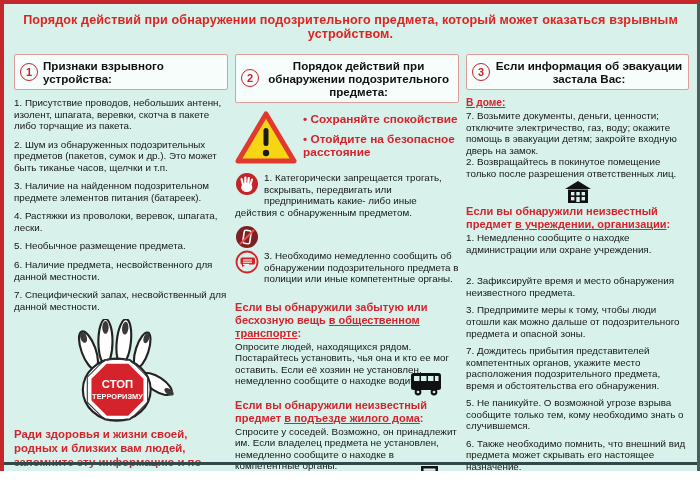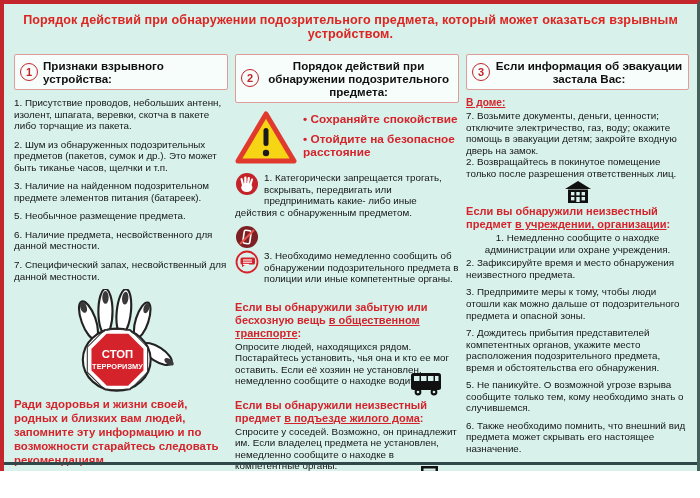--- a/index.html
+++ b/index.html
@@ -60,20 +60,21 @@
 
     <div class="col col1">
       <div class="hdr-box">
         <span class="num-circle">1</span>
         <span class="hdr-text" style="text-align:left;">Признаки взрывного устройства:</span>
       </div>
       <div class="body-text">
         <p class="item">1. Присутствие проводов, небольших антенн, изолент, шпагата, веревки, скотча в пакете либо торчащие из пакета.</p>
         <p class="item">2. Шум из обнаруженных  подозрительных предметов (пакетов, сумок и др.). Это может быть тиканье часов, щелчки и т.п.</p>
         <p class="item">3. Наличие на найденном подозрительном предмете элементов питания (батареек).</p>
+        <p class="item">4. Растяжки из проволоки, веревок, шпагата, лески.</p>
         <p class="item">5. Необычное размещение  предмета.</p>
         <p class="item">6. Наличие предмета, несвойственного для данной местности.</p>
         <p class="item">7. Специфический запах, несвойственный для данной местности.</p>
       </div>
 
       <div class="hand-wrap">
         <svg width="128" height="106" viewBox="0 0 160 150" aria-hidden="true">
           <g fill="#ffffff" stroke="#222" stroke-width="3" stroke-linejoin="round">
             <ellipse cx="34" cy="44" rx="10" ry="28" transform="rotate(-20 34 44)"></ellipse>
             <ellipse cx="58" cy="32" rx="10" ry="32"></ellipse>
@@ -235,21 +236,21 @@
               <rect x="6" y="16" width="3.4" height="3.4"></rect>
                 <rect x="11.3" y="16" width="3.4" height="5"></rect>
                 <rect x="16.6" y="16" width="3.4" height="3.4"></rect>
             </g>
           </svg>
         </div>
 
         <div class="sec-head" style="margin-top:0;">
           <span>Если вы обнаружили неизвестный предмет </span><span class="u">в учреждении, организации</span><span>:</span>
         </div>
-        <p class="item" style="margin-bottom:2px;text-align:center;">1. Немедленно сообщите о находке администрации или охране учреждения.</p>
+        <p class="item" style="margin-bottom:20px;">1. Немедленно сообщите о находке администрации или охране учреждения.</p>
         <p class="item" style="margin-bottom:6px;">2. Зафиксируйте время и место обнаружения неизвестного предмета.</p>
         <p class="item" style="margin-bottom:6px;">3. Предпримите меры к тому, чтобы люди отошли как можно дальше от подозрительного предмета и опасной зоны.</p>
         <p class="item" style="margin-bottom:6px;">7. Дождитесь прибытия представителей компетентных органов, укажите место расположения подозрительного предмета, время и обстоятельства его обнаружения.</p>
         <p class="item" style="margin-bottom:6px;">5. Не паникуйте. О возможной угрозе взрыва сообщите только тем, кому необходимо знать о случившемся.</p>
         <p class="item" style="margin-bottom:0;">6. Также необходимо помнить, что внешний вид предмета может скрывать его настоящее назначение.</p>
       </div>
     </div>
 
   </div>
 

